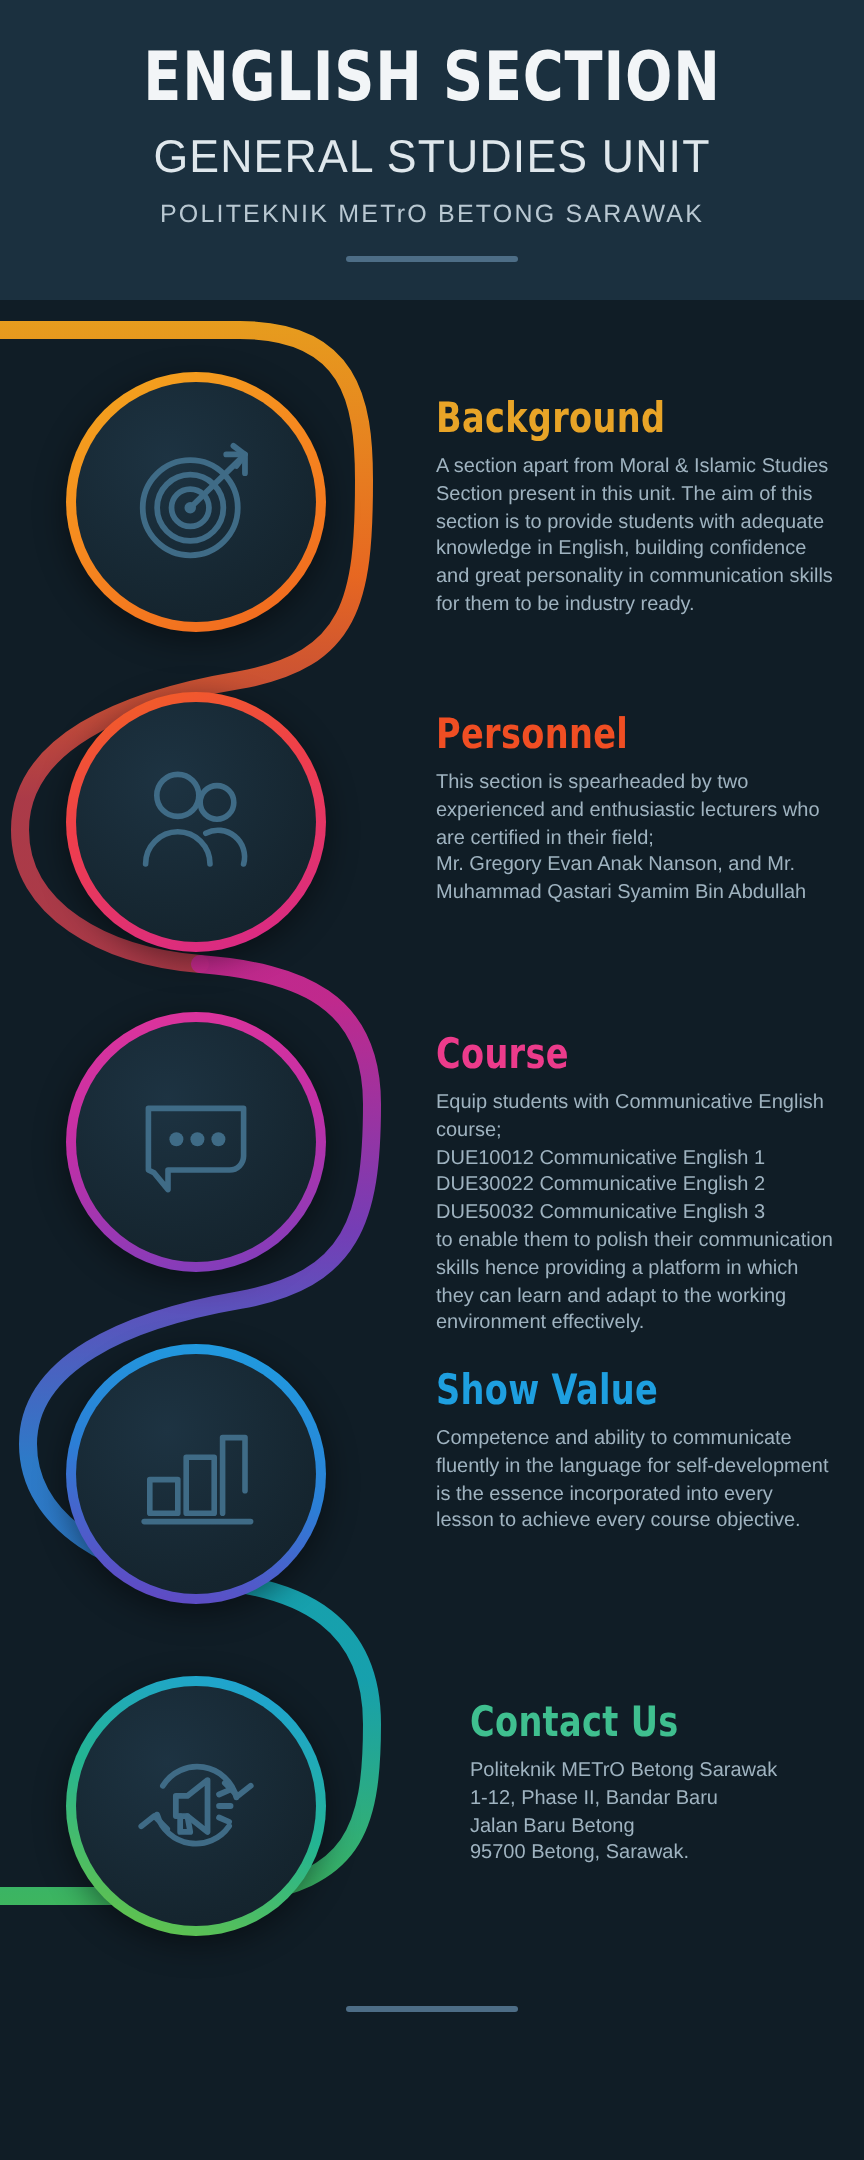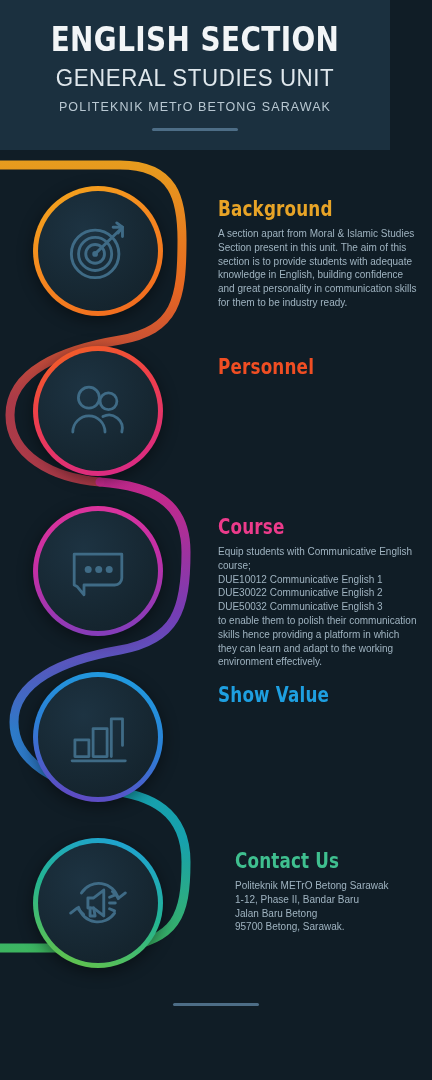--- a/index.html
+++ b/index.html
@@ -6,21 +6,21 @@
   body{
     width:432px;height:1080px;overflow:hidden;
     background:#101d26;
     font-family:"Liberation Sans", sans-serif;
     position:relative;
   }
   .page{position:relative;width:432px;height:1080px;overflow:hidden;}
 
   
   .header{
-    position:absolute;left:0;top:0;width:390px;height:150px;
+    position:absolute;left:0;top:0;width:432px;height:150px;
     background:#1b303f;
     text-align:center;
     z-index:5;
   }
   .header .title{
     margin:0;padding-top:22px;
     font-family:"DejaVu Sans", sans-serif;
     font-weight:bold;
     font-size:34px;
     letter-spacing:0.5px;
@@ -187,20 +187,22 @@
             <circle cx="37" cy="31" r="15" class="ico-stroke"></circle>
             <circle cx="65" cy="36" r="12" class="ico-stroke"></circle>
             <path d="M14 80 A23 23 0 0 1 60 80" class="ico-stroke"></path>
             <path d="M57 58 A19 19 0 0 1 84 80" class="ico-stroke"></path>
           </svg>
         </div>
       </div>
     </div>
     <div class="txt" style="top:10px;">
       <h2 class="sec-head" style="color:#f04e23;">Personnel</h2>
+      <p class="sec-body">This section is spearheaded by two experienced and enthusiastic lecturers who are certified in their field;
+Mr. Gregory Evan Anak Nanson, and Mr. Muhammad Qastari Syamim Bin Abdullah</p>
     </div>
   </div>
 
   <div class="section" style="top:506px;">
     <div class="circle-wrap">
       <div class="ring" style="background:linear-gradient(170deg,#e0349a 0%,#c22fa6 45%,#7a3fbd 100%);">
         <div class="inner">
           <svg width="70" height="70" viewBox="0 0 100 100">
             <path d="M16 26 L84 26 L84 60 A10 10 0 0 1 74 70 L30 70 L30 84 L20 72 L16 70 Z" class="ico-stroke"></path>
             <circle cx="36" cy="48" r="5" class="ico-fill"></circle>
@@ -228,20 +230,21 @@
             <rect x="17" y="54" width="20" height="24" class="ico-stroke"></rect>
             <rect x="43" y="38" width="20" height="40" class="ico-stroke"></rect>
             <path d="M69 78 L69 24 L85 24 L85 62" class="ico-stroke"></path>
             <path d="M13 84 L89 84" class="ico-stroke"></path>
           </svg>
         </div>
       </div>
     </div>
     <div class="txt" style="top:12px;">
       <h2 class="sec-head" style="color:#1e9fe0;">Show Value</h2>
+      <p class="sec-body">Competence and ability to communicate fluently in the language for self-development is the essence incorporated into every lesson to achieve every course objective.</p>
     </div>
   </div>
 
   <div class="section" style="top:838px;">
     <div class="circle-wrap">
       <div class="ring" style="background:linear-gradient(200deg,#1e9fe0 0%,#23b493 48%,#6ec53e 100%);">
         <div class="inner">
           <svg width="72" height="72" viewBox="0 0 100 100">
             <path d="M27 36 A28 28 0 0 1 78 44" class="ico-stroke" stroke-width="3"></path>
             <path d="M73 64 A28 28 0 0 1 23 56" class="ico-stroke" stroke-width="3"></path>

